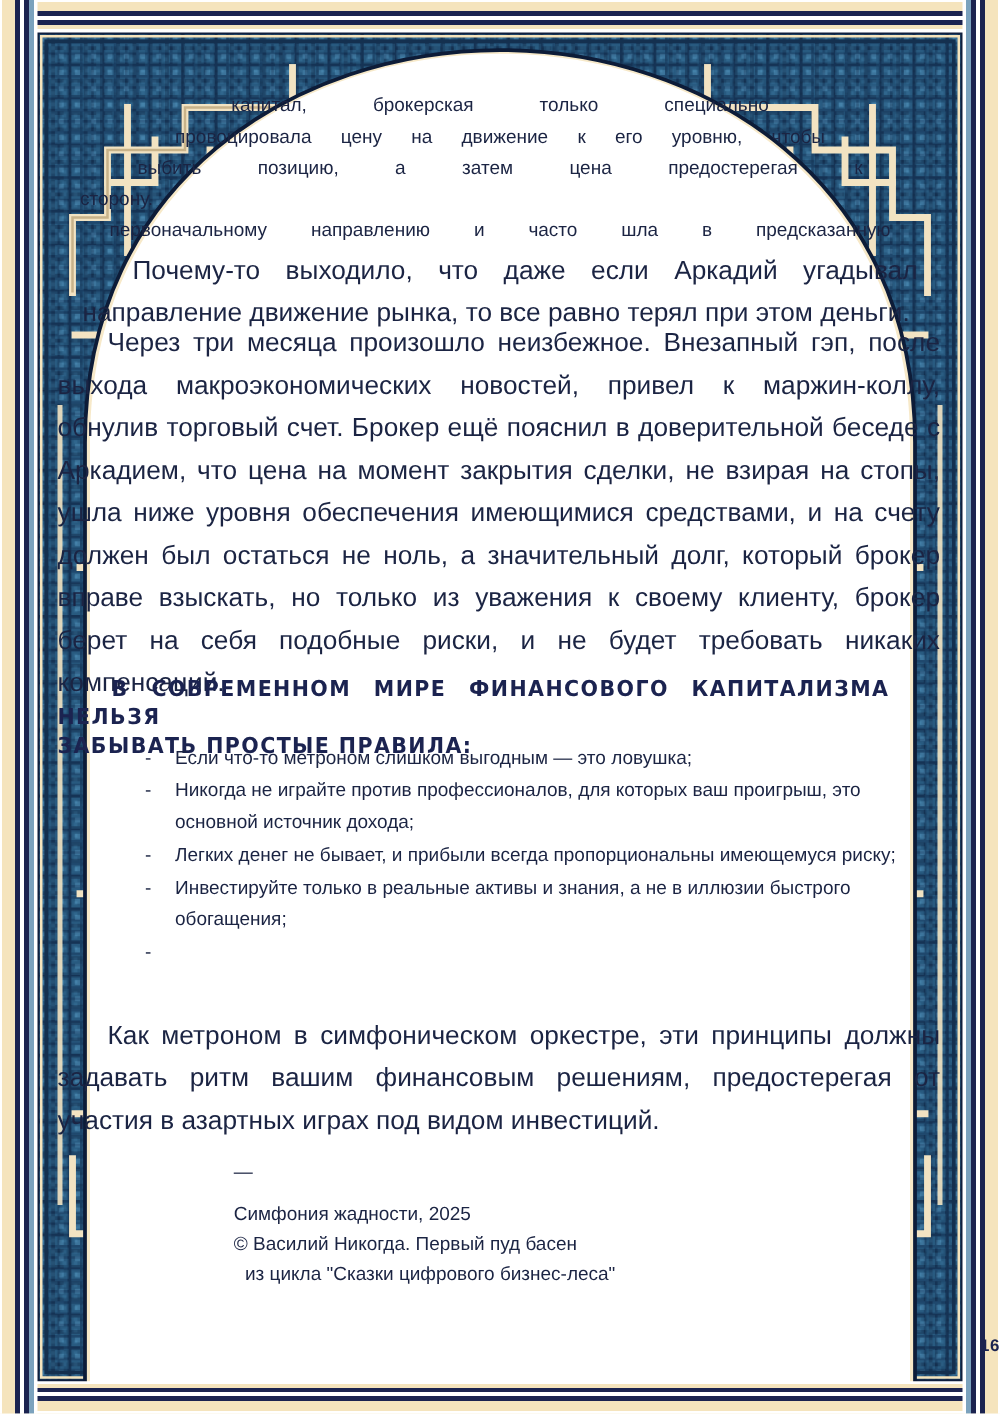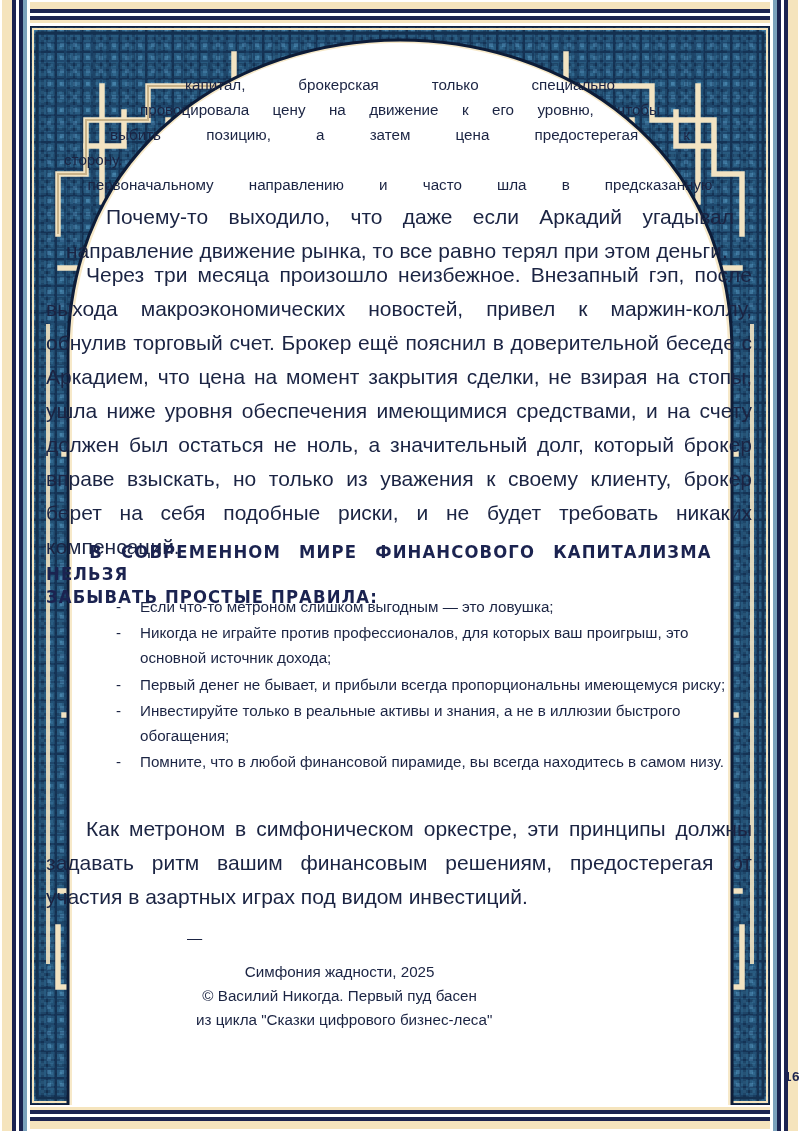--- a/index.html
+++ b/index.html
@@ -193,21 +193,21 @@
     left: 187px; top: 926px;
     font-size: 15.2px;
     line-height: 1.58;
     color: #1b2443;
   }
   .signature .dashline {
     display: block;
     margin-bottom: 10px;
     letter-spacing: 0;
   }
-  .signature .sl { display: block; white-space: nowrap; text-align: center; }
+  .signature .sl { display: block; white-space: nowrap; }
   .signature .sl.ind { padding-left: 9px; }
 
   
   .page-number {
     position: absolute;
     left: 0; top: 1069px; width: 800px;
     text-align: right;
     font-size: 13.5px;
     font-weight: bold;
     color: #1b2350;
@@ -391,29 +391,28 @@
       <li>
         <span class="dash">-</span>
         <span>Если что-то метроном слишком выгодным — это ловушка;</span>
       </li>
       <li>
         <span class="dash">-</span>
         <span>Никогда не играйте против профессионалов, для которых ваш проигрыш, это основной источник дохода;</span>
       </li>
       <li>
         <span class="dash">-</span>
-        <span>Первый денег не бывает, и прибыли всегда пропорциональны имеющемуся риску;</span>
+        <span>Легких денег не бывает, и прибыли всегда пропорциональны имеющемуся риску;</span>
       </li>
       <li>
         <span class="dash">-</span>
         <span>Инвестируйте только в реальные активы и знания, а не в иллюзии быстрого обогащения;</span>
       </li>
       <li>
         <span class="dash">-</span>
-        <span>Помните, что в любой финансовой пирамиде, вы всегда находитесь в самом низу.</span>
       </li>
     </ul>
 
     <p class="body para5 indent">Как метроном в симфоническом оркестре, эти принципы должны задавать ритм вашим финансовым решениям, предостерегая от участия в азартных играх под видом инвестиций.</p>
 
     <div class="signature">
       <span class="dashline">—</span>
       <span class="sl">Симфония жадности, 2025</span>
       <span class="sl">© Василий Никогда. Первый пуд басен</span>
       <span class="sl ind">из цикла "Сказки цифрового бизнес-леса"</span>

